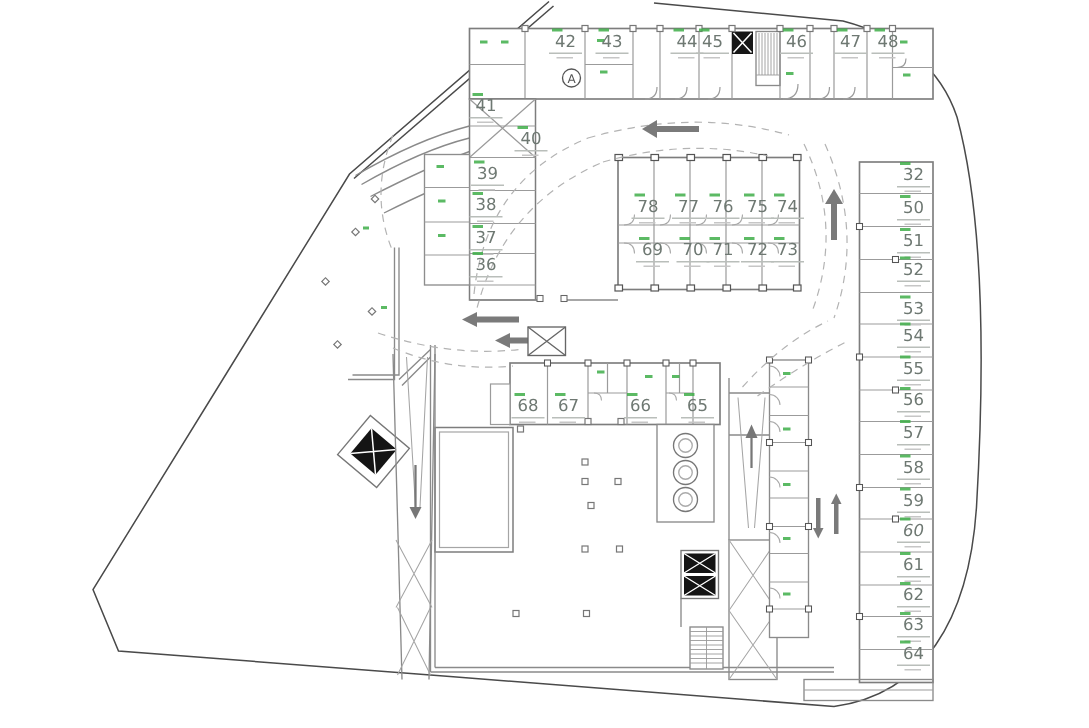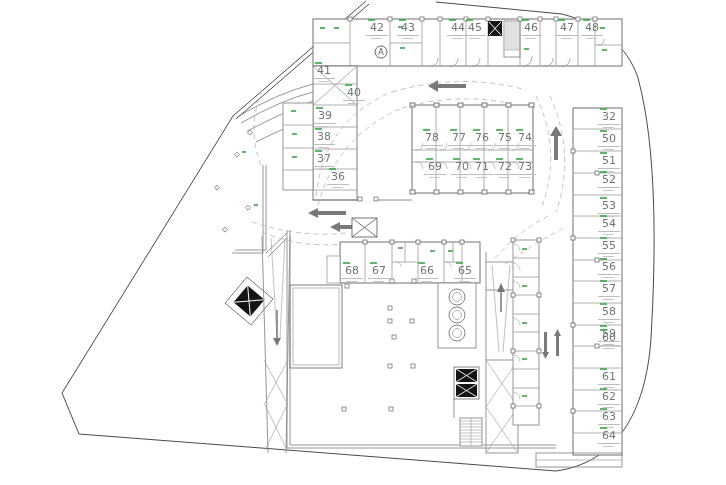--- a/index.html
+++ b/index.html
@@ -308,21 +308,21 @@
       <div class="unit" style="color: rgb(110, 120, 114); left: 447px; top: 22px;">44</div>
       <div class="unit" style="color: rgb(110, 120, 114); left: 464px; top: 22px;">45</div>
       <div class="unit" style="color: rgb(110, 120, 114); left: 520px; top: 22px;">46</div>
       <div class="unit" style="color: rgb(110, 120, 114); left: 556px; top: 22px;">47</div>
       <div class="unit" style="color: rgb(110, 120, 114); left: 581px; top: 22px;">48</div>
       <div class="unit" style="color: rgb(110, 120, 114); left: 313px; top: 65px;">41</div>
       <div class="unit" style="color: rgb(110, 120, 114); left: 315px; top: 87px; margin-left: 28px;">40</div>
       <div class="unit" style="color: rgb(110, 120, 114); left: 314px; top: 110px;">39</div>
       <div class="unit" style="color: rgb(110, 120, 114); left: 313px; top: 131px;">38</div>
       <div class="unit" style="color: rgb(110, 120, 114); left: 313px; top: 153px;">37</div>
-      <div class="unit" style="color: rgb(110, 120, 114); left: 327px; top: 171px;">36</div>
+      <div class="unit" style="color: rgb(110, 120, 114); left: 313px; top: 171px;">36</div>
       <div class="unit" style="color: rgb(110, 120, 114); left: 421px; top: 132px;">78</div>
       <div class="unit" style="color: rgb(110, 120, 114); left: 448px; top: 132px;">77</div>
       <div class="unit" style="color: rgb(110, 120, 114); left: 471px; top: 132px;">76</div>
       <div class="unit" style="color: rgb(110, 120, 114); left: 494px; top: 132px;">75</div>
       <div class="unit" style="color: rgb(110, 120, 114); left: 514px; top: 132px;">74</div>
       <div class="unit" style="color: rgb(110, 120, 114); left: 424px; top: 161px;">69</div>
       <div class="unit" style="color: rgb(110, 120, 114); left: 451px; top: 161px;">70</div>
       <div class="unit" style="color: rgb(110, 120, 114); left: 471px; top: 161px;">71</div>
       <div class="unit" style="color: rgb(110, 120, 114); left: 494px; top: 161px;">72</div>
       <div class="unit" style="color: rgb(110, 120, 114); left: 514px; top: 161px;">73</div>
@@ -330,21 +330,21 @@
       <div class="unit" style="color: rgb(110, 120, 114); left: 598px; top: 133px;">50</div>
       <div class="unit" style="color: rgb(110, 120, 114); left: 598px; top: 155px;">51</div>
       <div class="unit" style="color: rgb(110, 120, 114); left: 598px; top: 174px;">52</div>
       <div class="unit" style="color: rgb(110, 120, 114); left: 598px; top: 200px;">53</div>
       <div class="unit" style="color: rgb(110, 120, 114); left: 598px; top: 218px;">54</div>
       <div class="unit" style="color: rgb(110, 120, 114); left: 598px; top: 240px;">55</div>
       <div class="unit" style="color: rgb(110, 120, 114); left: 598px; top: 261px;">56</div>
       <div class="unit" style="color: rgb(110, 120, 114); left: 598px; top: 283px;">57</div>
       <div class="unit" style="color: rgb(110, 120, 114); left: 598px; top: 306px;">58</div>
       <div class="unit" style="color: rgb(110, 120, 114); left: 598px; top: 328px;">59</div>
-      <div class="unit" style="color: rgb(110, 120, 114); left: 598px; top: 332px;">60</div>
+      <div class="unit" style="color: rgb(110, 120, 114); left: 598px; top: 348px; font-style: italic;">60</div>
       <div class="unit" style="color: rgb(110, 120, 114); left: 598px; top: 371px;">61</div>
       <div class="unit" style="color: rgb(110, 120, 114); left: 598px; top: 391px;">62</div>
       <div class="unit" style="color: rgb(110, 120, 114); left: 598px; top: 411px;">63</div>
       <div class="unit" style="color: rgb(110, 120, 114); left: 598px; top: 430px;">64</div>
       <div class="unit" style="color: rgb(110, 120, 114); left: 341px; top: 265px;">68</div>
       <div class="unit" style="color: rgb(110, 120, 114); left: 368px; top: 265px;">67</div>
       <div class="unit" style="color: rgb(110, 120, 114); left: 416px; top: 265px;">66</div>
       <div class="unit" style="color: rgb(110, 120, 114); left: 454px; top: 265px;">65</div>
     </div>
 

